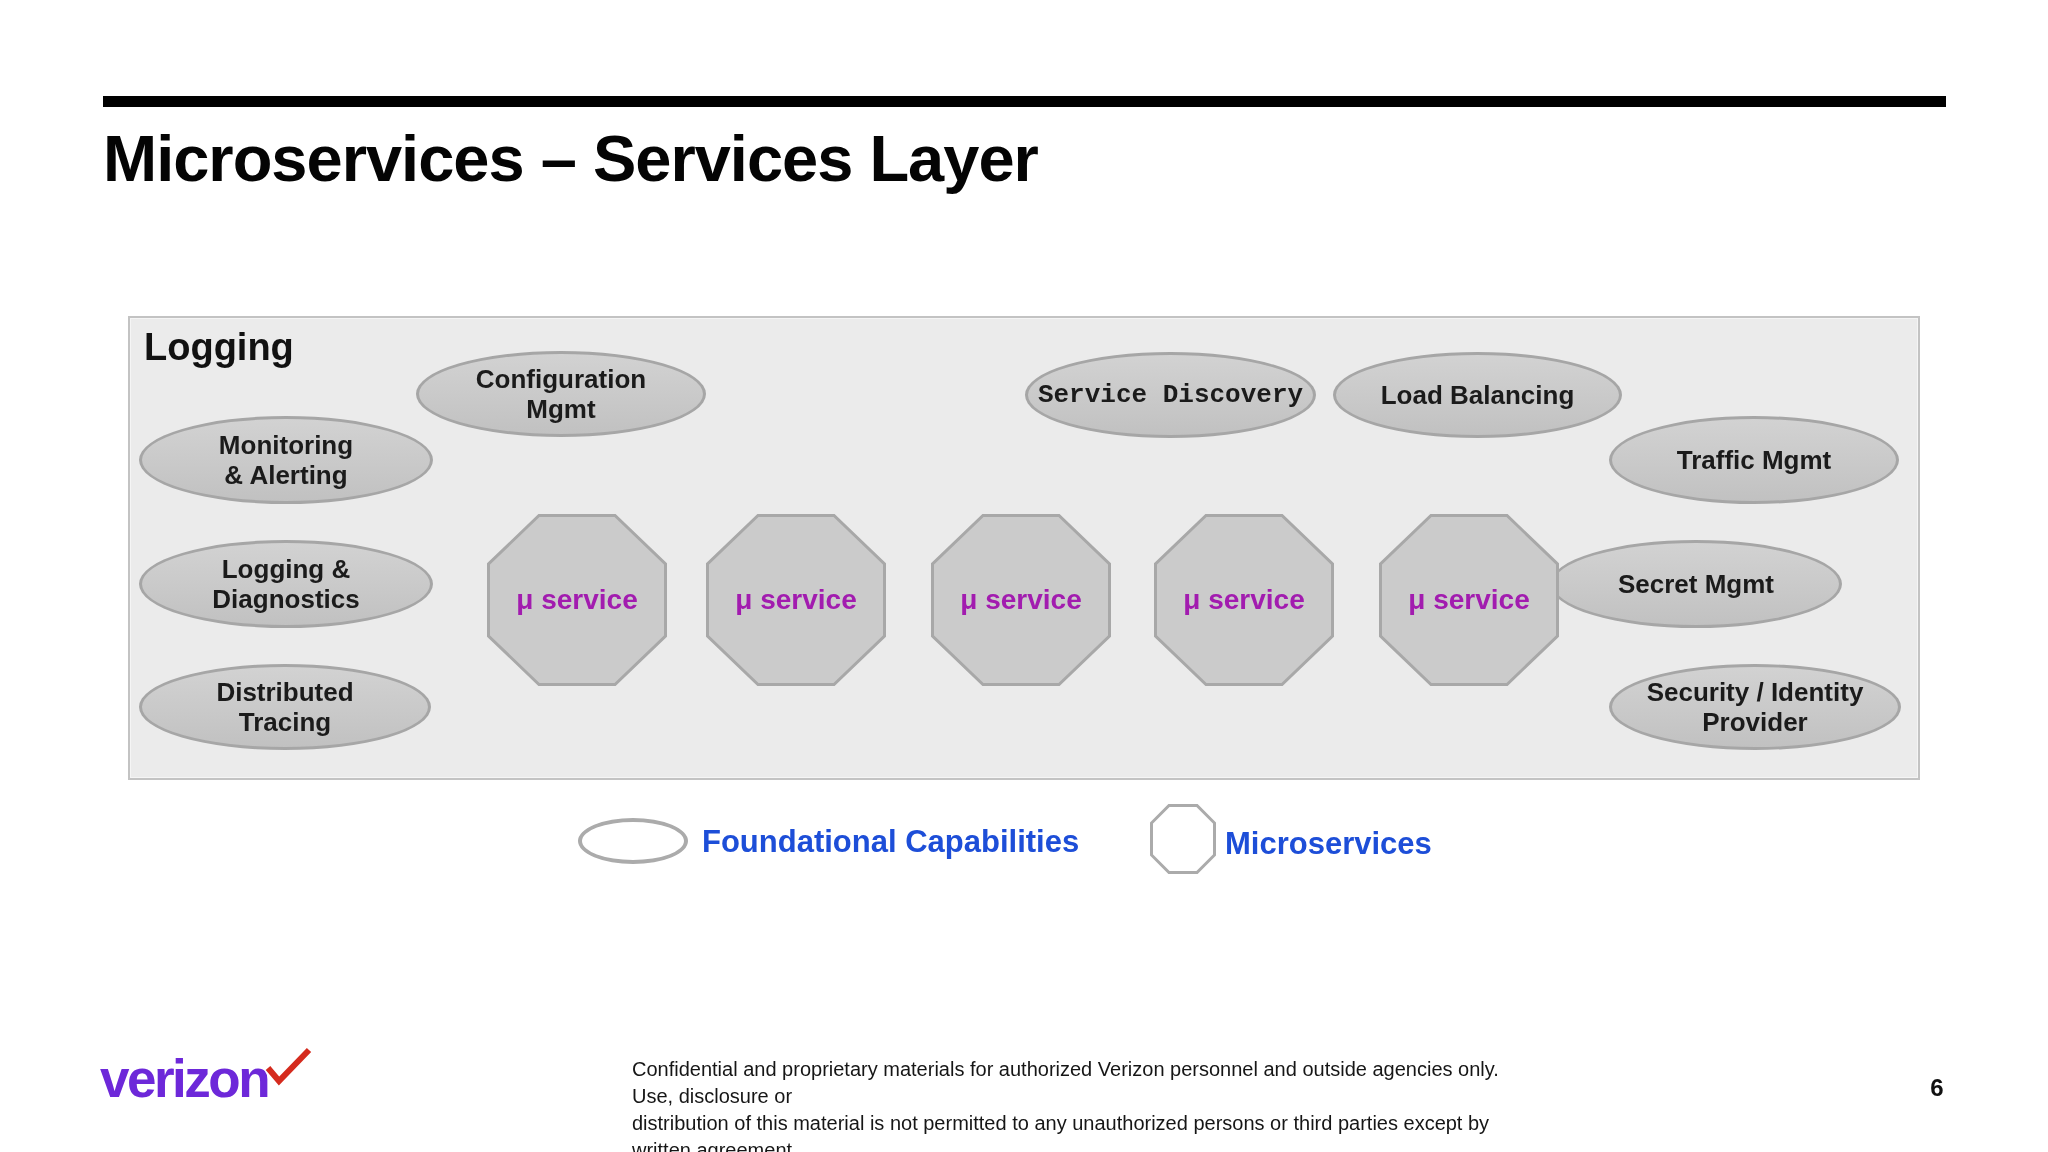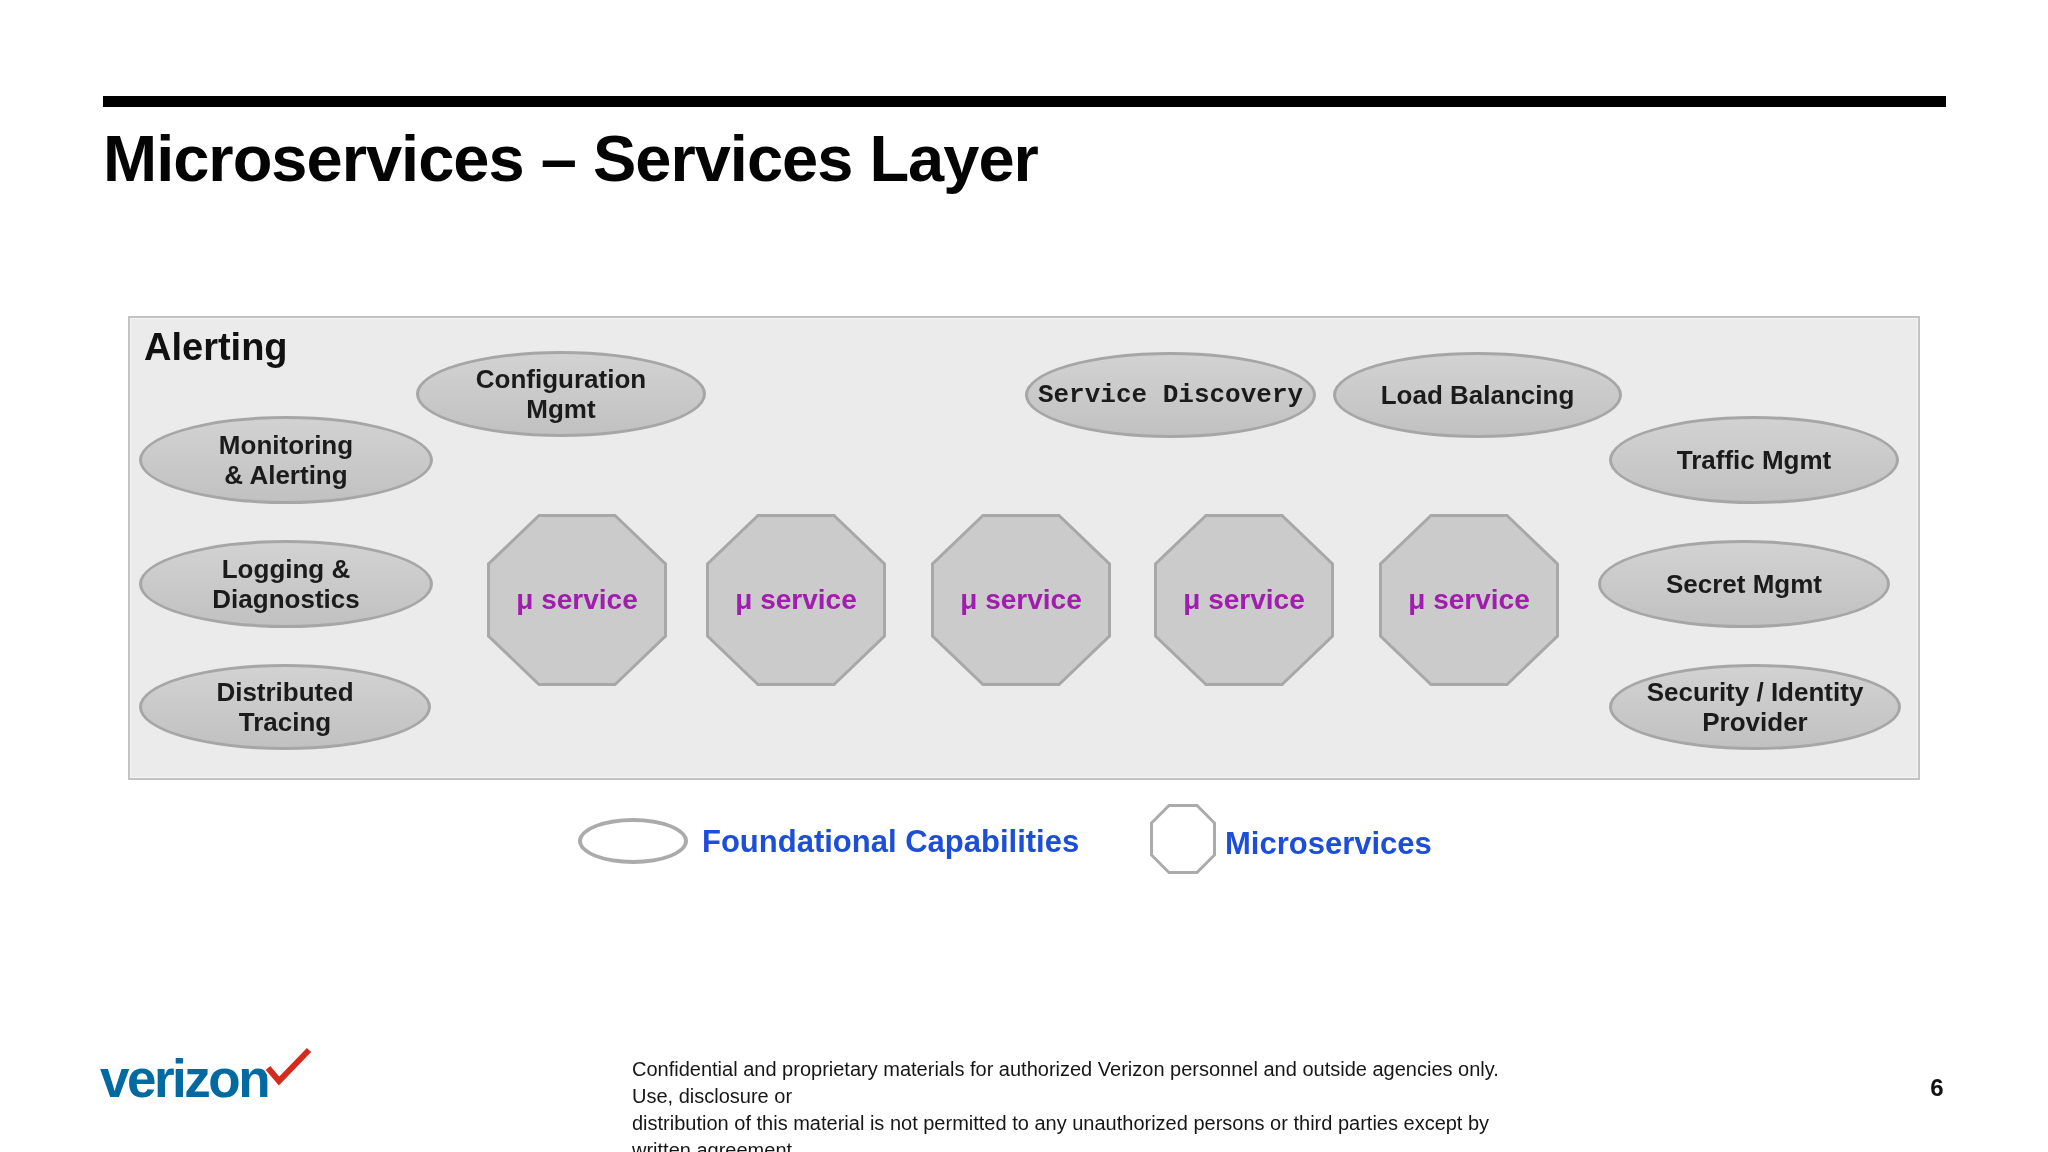--- a/index.html
+++ b/index.html
@@ -49,21 +49,21 @@
   }
   .legend-label {
     position: absolute; font-size: 31px; font-weight: 700; color: #1d4ed8; white-space: nowrap;
   }
   .legend-label.fc { left: 702px; top: 824px; }
   .legend-label.ms { left: 1225px; top: 826px; }
   .legend-octagon { position: absolute; left: 1150px; top: 804px; width: 66px; height: 70px; }
 
   .logo { position: absolute; left: 100px; top: 1044px; display: flex; align-items: flex-start; }
   .logo-text {
-    font-size: 53px; font-weight: 700; color: #0369a1; letter-spacing: -2.5px; line-height: 1;
+    font-size: 53px; font-weight: 700; color: #6d28d9; letter-spacing: -2.5px; line-height: 1;
     padding-top: 8px;
   }
   .logo-check { margin-left: -4px; margin-top: 2px; }
 
   .confidential {
     position: absolute; left: 632px; top: 1056px; width: 900px;
     font-size: 20px; line-height: 27px; color: #161616;
   }
   .page-number {
     position: absolute; left: 1922px; top: 1074px; width: 30px;
@@ -72,36 +72,36 @@
 </style>
 </head>
 <body>
 
 <div class="slide">
 
   <div class="top-rule"></div>
   <h1 class="title">Microservices – Services Layer</h1>
 
   <section class="panel">
-    <div class="panel-heading">Alerting</div>
+    <div class="panel-heading">Logging</div>
 
     <div class="cap" style="left:286px; top:33px; width:290px; height:86px;">Configuration
 Mgmt</div>
     <div class="cap" style="left:895px; top:34px; width:291px; height:86px;font-family:Liberation Mono, monospace;">Service Discovery</div>
     <div class="cap" style="left:1203px; top:34px; width:289px; height:86px;">Load Balancing</div>
 
     <div class="cap" style="left:9px; top:98px; width:294px; height:88px;">Monitoring
 &amp; Alerting</div>
     <div class="cap" style="left:9px; top:222px; width:294px; height:88px;">Logging &amp;
 Diagnostics</div>
     <div class="cap" style="left:9px; top:346px; width:292px; height:86px;">Distributed
 Tracing</div>
 
     <div class="cap" style="left:1479px; top:98px; width:290px; height:88px;">Traffic Mgmt</div>
-    <div class="cap" style="left:1468px; top:222px; width:292px; height:88px;">Secret Mgmt</div>
+    <div class="cap" style="left:1420px; top:222px; width:292px; height:88px;">Secret Mgmt</div>
     <div class="cap" style="left:1479px; top:346px; width:292px; height:86px;">Security / Identity
 Provider</div>
 
     <div class="micro" style="left:357px; top:196px;">
       <svg width="180" height="172" viewBox="0 0 180 172">
         <polygon points="52,1.5 128,1.5 178.5,50 178.5,122 128,170.5 52,170.5 1.5,122 1.5,50" fill="#cbcbcb" stroke="#a8a8a8" stroke-width="3"></polygon>
       </svg>
       <div class="micro-label">μ service</div>
     </div>
     <div class="micro" style="left:576px; top:196px;">

